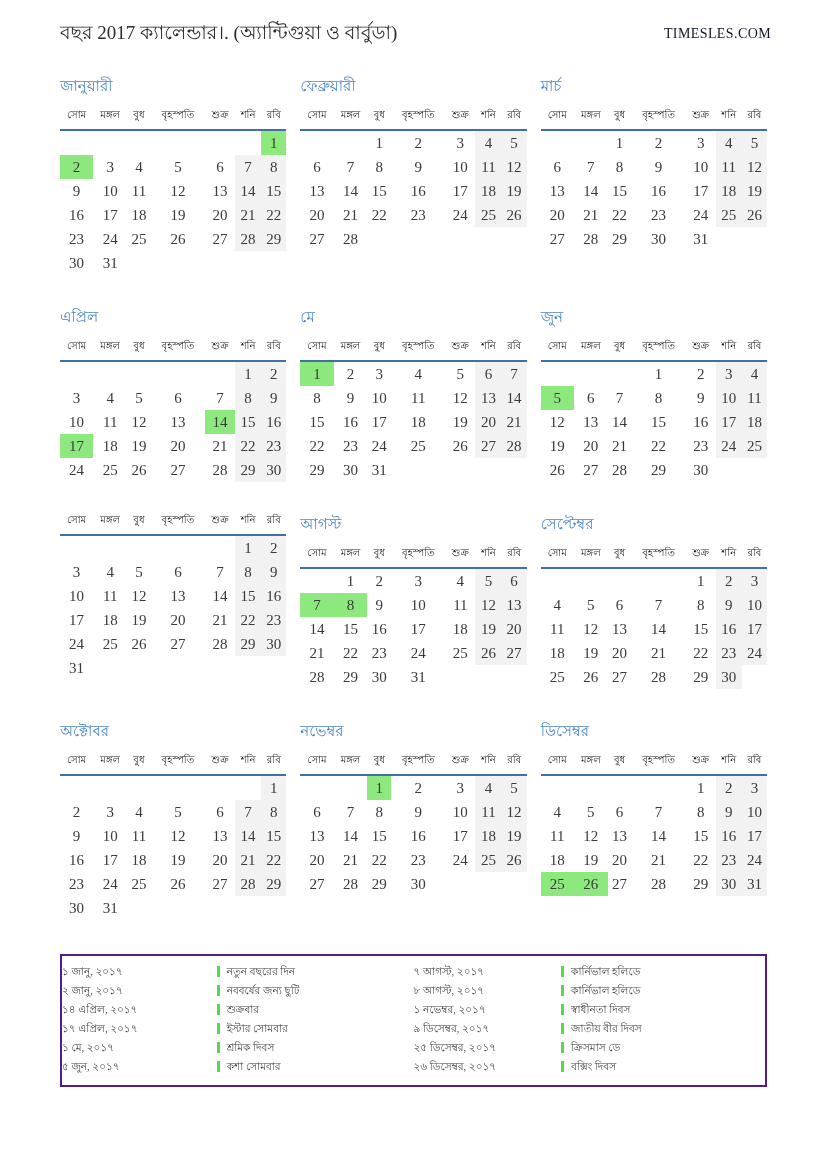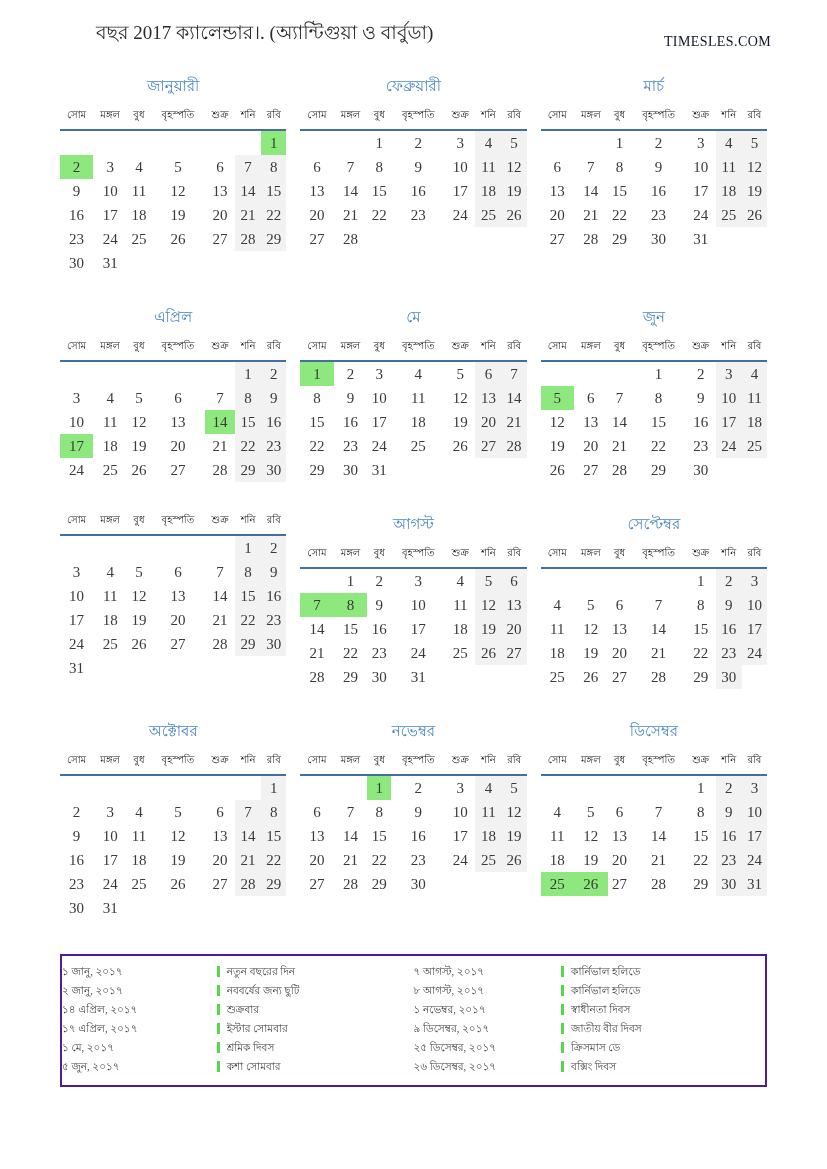--- a/index.html
+++ b/index.html
@@ -6,36 +6,36 @@
   body {
     width:827px; height:1169px;
     font-family:"Liberation Serif", serif;
     color:#333;
     position:relative;
     overflow:hidden;
   }
   .page { padding:18px 56px 0 60px; }
 
   
-  .topbar { display:flex; justify-content:space-between; align-items:flex-end; margin-bottom:24px;margin-left:36px; }
+  .topbar { display:flex; justify-content:space-between; align-items:center; margin-bottom:24px; }
   .page-title { font-size:19px; color:#2b2b2b; }
   .site-link { font-size:14px; color:#0f172a; text-decoration:none; letter-spacing:0.4px; }
 
   
   .year-grid {
     display:grid;
     grid-template-columns:repeat(3, 1fr);
     column-gap:14px;
     row-gap:30px;
     width:707px;
   }
   .month { min-height:170px; }
   .month-title {
     margin:0 0 8px 0;
-    text-align:center;
+    text-align:left;
     font-size:15px;
     font-weight:normal;
     color:#4c86c6;
   }
   table.cal { width:100%; border-collapse:collapse; }
   table.cal th {
     font-size:10px;
     font-weight:normal;
     color:#1a1a1a;
     white-space:nowrap;

